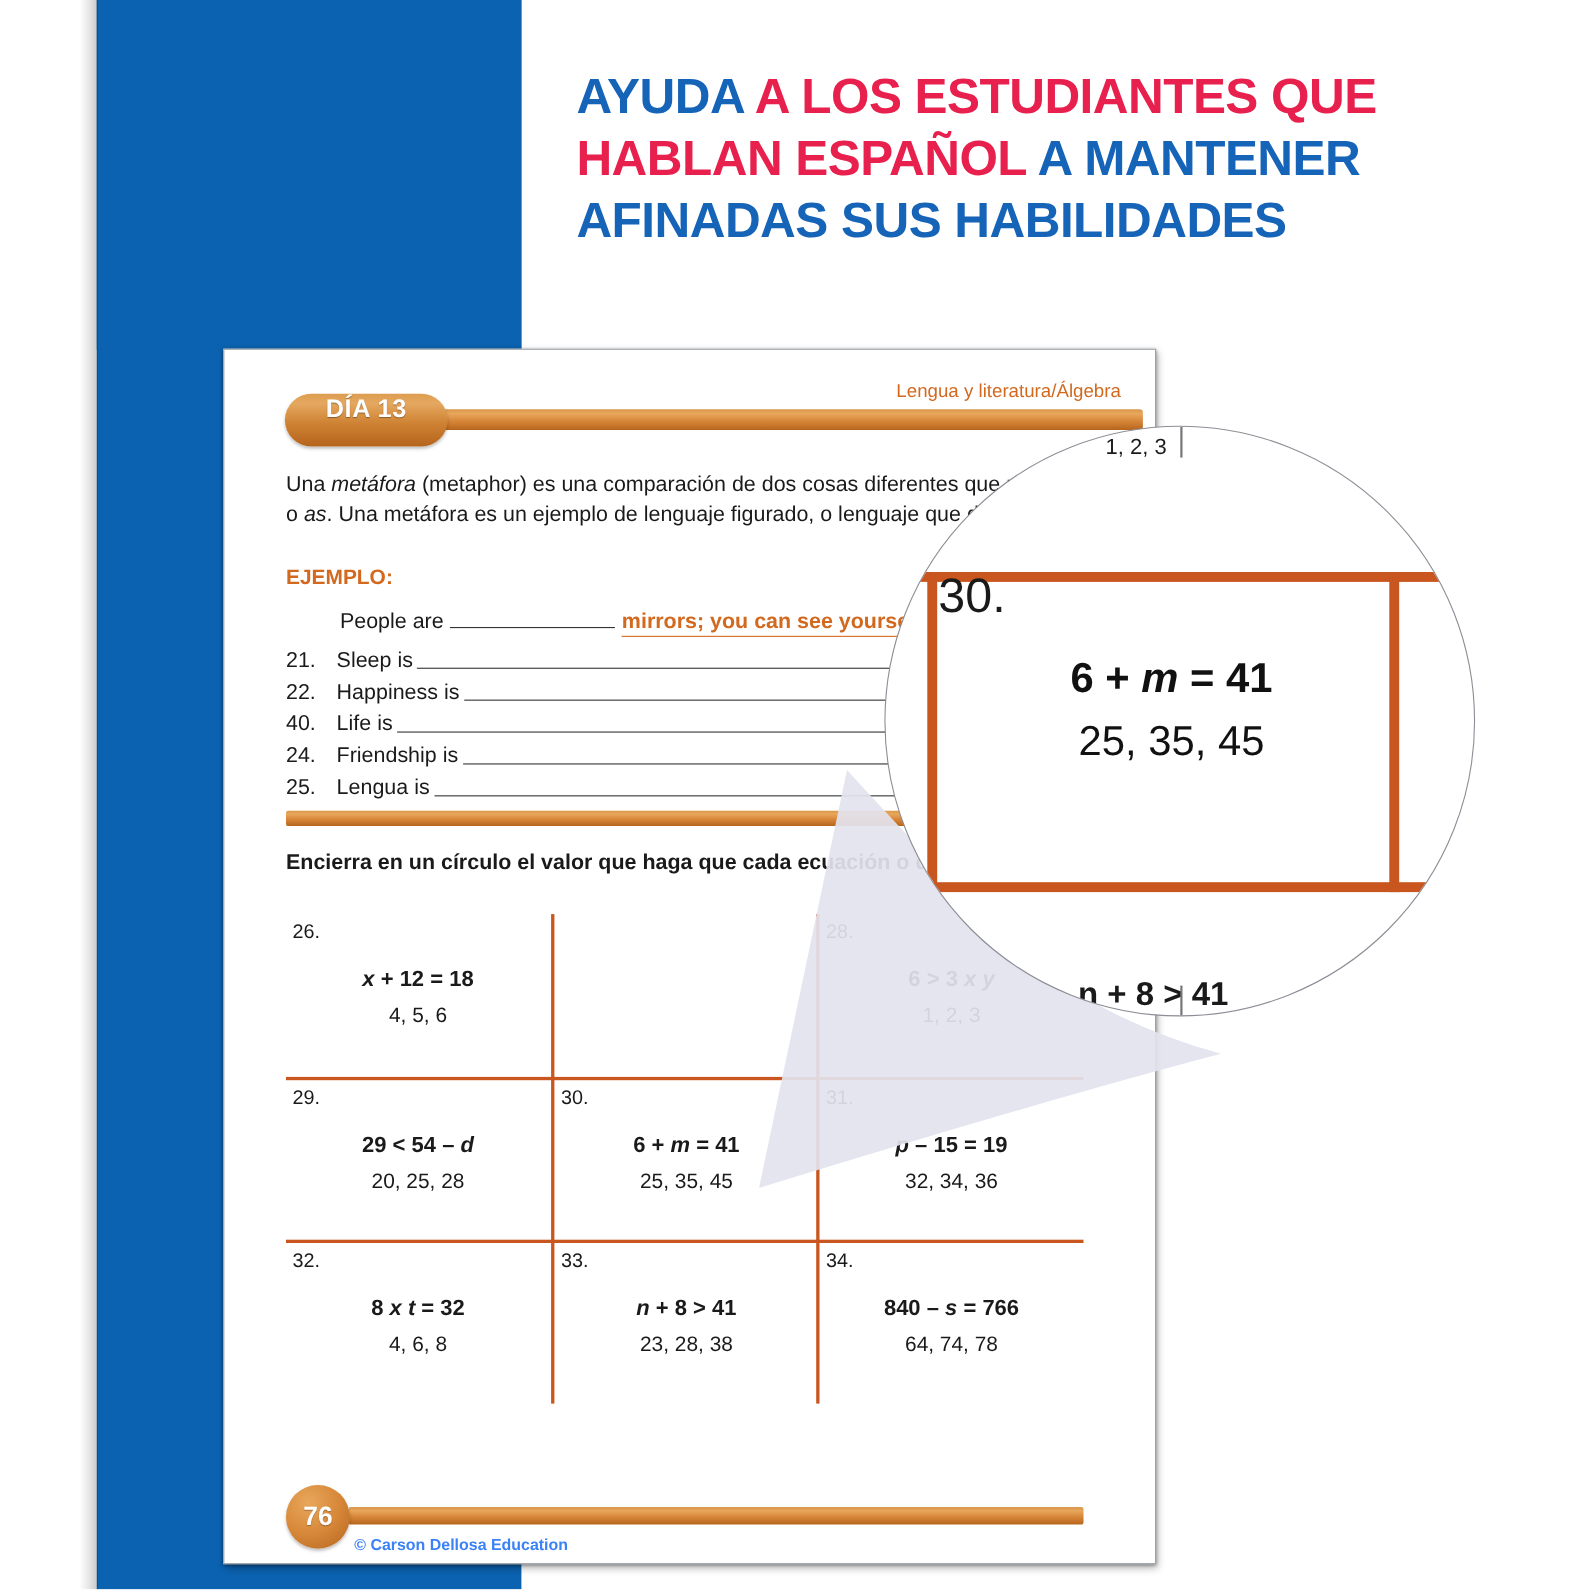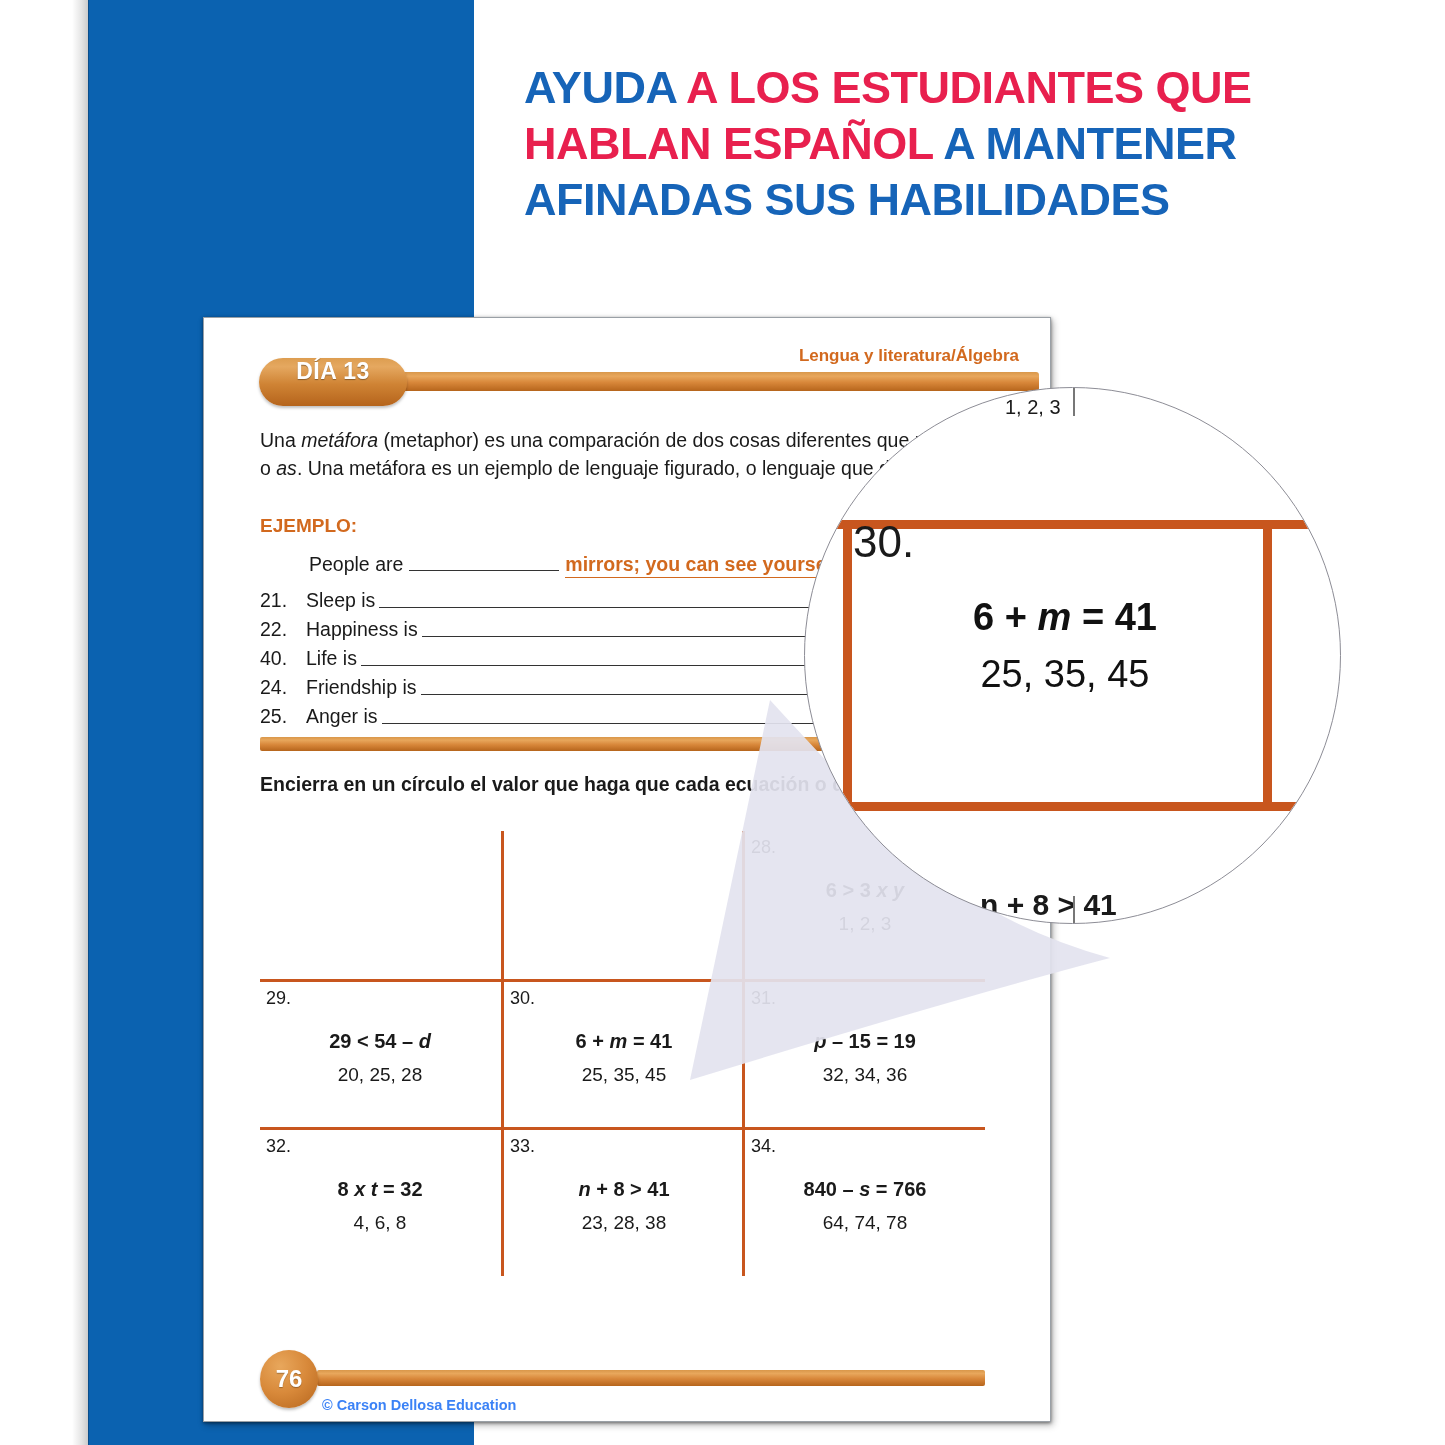--- a/index.html
+++ b/index.html
@@ -102,21 +102,21 @@
     color: #ffffff;
     font-weight: bold;
     font-size: 23px;
     letter-spacing: 0.5px;
     text-shadow: 0 1px 1px rgba(0,0,0,0.35);
   }
   #subject-label {
     position: absolute;
     right: 0px; top: -12px;
     color: #d2691e;
-    font-weight: bold;
+    font-weight: normal;
     font-size: 17px;
     white-space: nowrap;
   }
 
   
   #intro {
     position: absolute;
     left: 56px; top: 108px;
     width: 745px;
     font-size: 19.5px;
@@ -439,34 +439,39 @@
       <span class="prompt-text">Life is</span>
       <span class="prompt-rule"></span>
     </div>
     <div class="prompt-row" style="top:358px">
       <span class="prompt-num">24.</span>
       <span class="prompt-text">Friendship is</span>
       <span class="prompt-rule"></span>
     </div>
     <div class="prompt-row" style="top:387px">
       <span class="prompt-num">25.</span>
-      <span class="prompt-text">Anger is</span>
+      <span class="prompt-text">Lengua is</span>
       <span class="prompt-rule"></span>
     </div>
 
     <div id="divider-bar"></div>
 
     <div id="instruction2">Encierra en un círculo el valor que haga que cada ecuación o desigualdad sea verdadera.</div>
 
     <div id="eq-grid">
       <div class="grid-vline" style="left:241px"></div>
       <div class="grid-vline" style="left:482px"></div>
       <div class="grid-hline" style="top:148px"></div>
       <div class="grid-hline" style="top:296px"></div>
 
+      <div class="eq-cell" style="left:0px;   top:0px">
+        <span class="eq-num">26.</span>
+        <span class="eq-expr"><i>x</i> + 12 = 18</span>
+        <span class="eq-opts">4, 5, 6</span>
+      </div>
       <div class="eq-cell" style="left:485px; top:0px">
         <span class="eq-num">28.</span>
         <span class="eq-expr">6 &gt; 3 <i>x</i> <i>y</i></span>
         <span class="eq-opts">1, 2, 3</span>
       </div>
 
       <div class="eq-cell" style="left:0px;   top:151px">
         <span class="eq-num">29.</span>
         <span class="eq-expr">29 &lt; 54 – <i>d</i></span>
         <span class="eq-opts">20, 25, 28</span>

